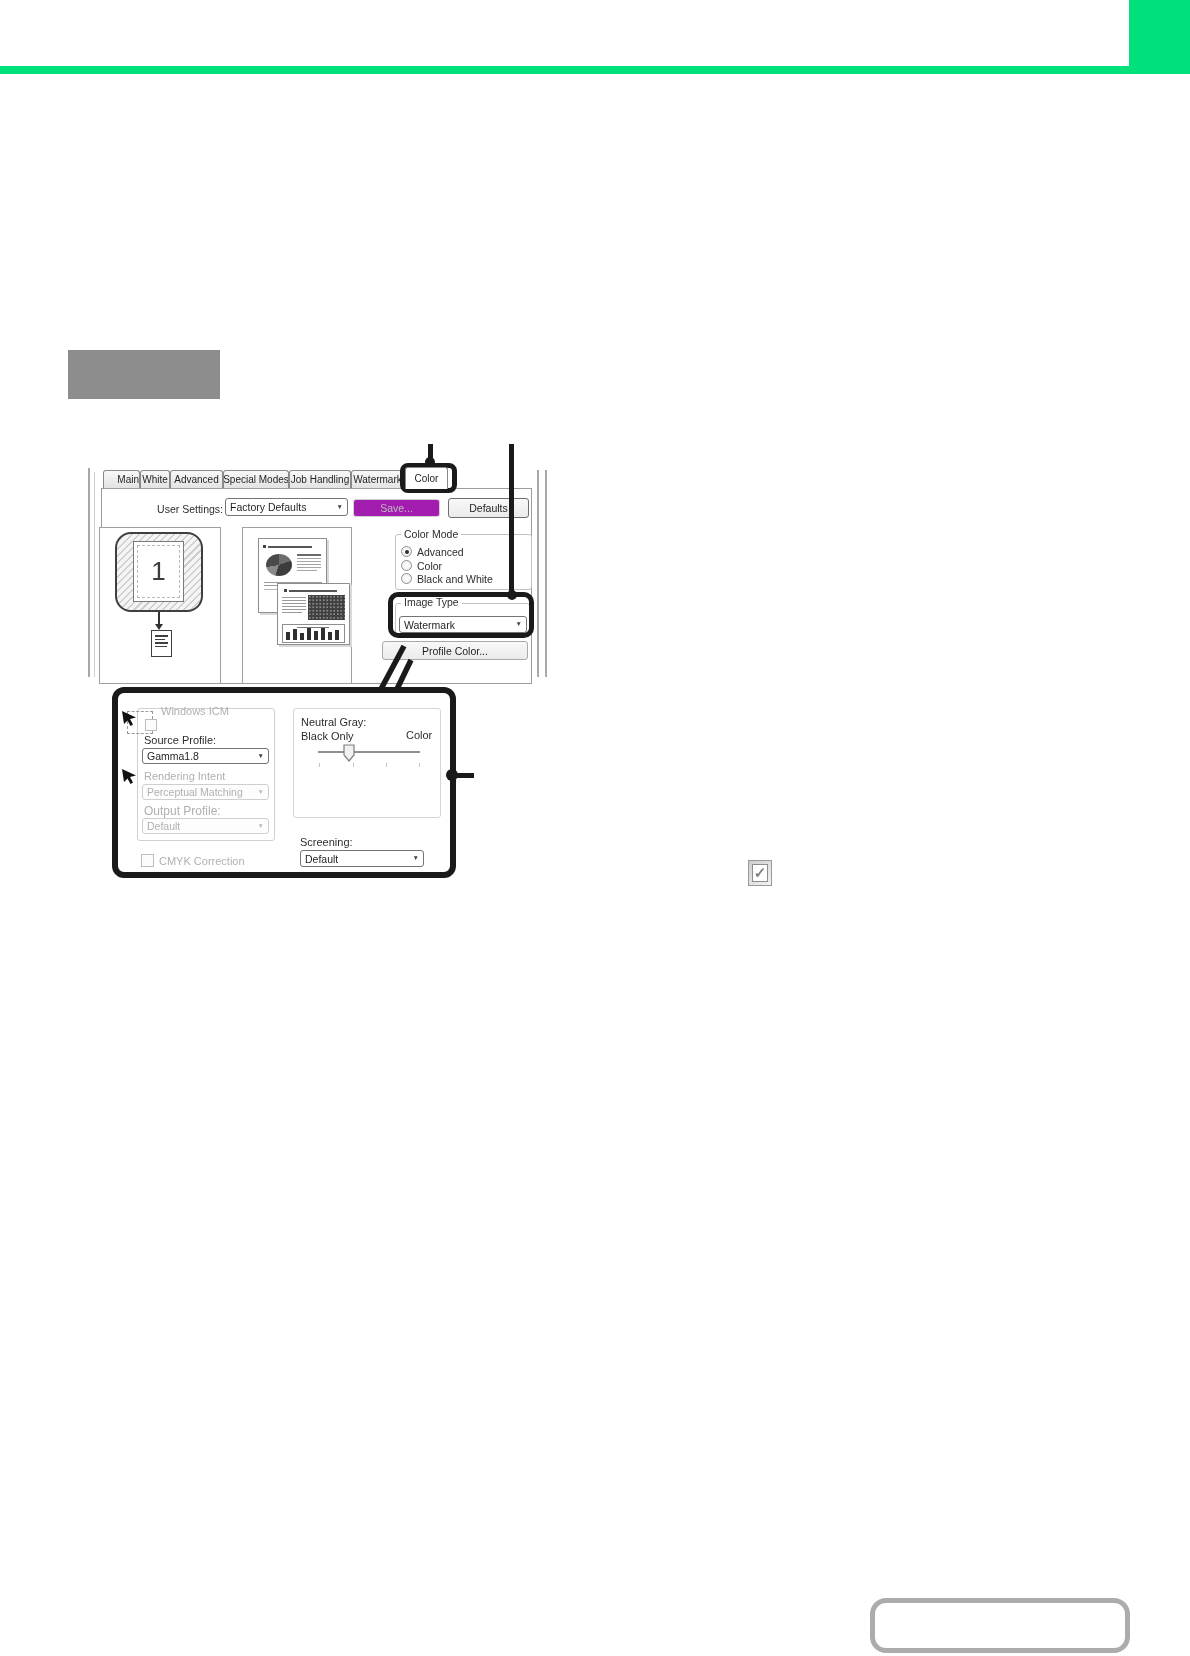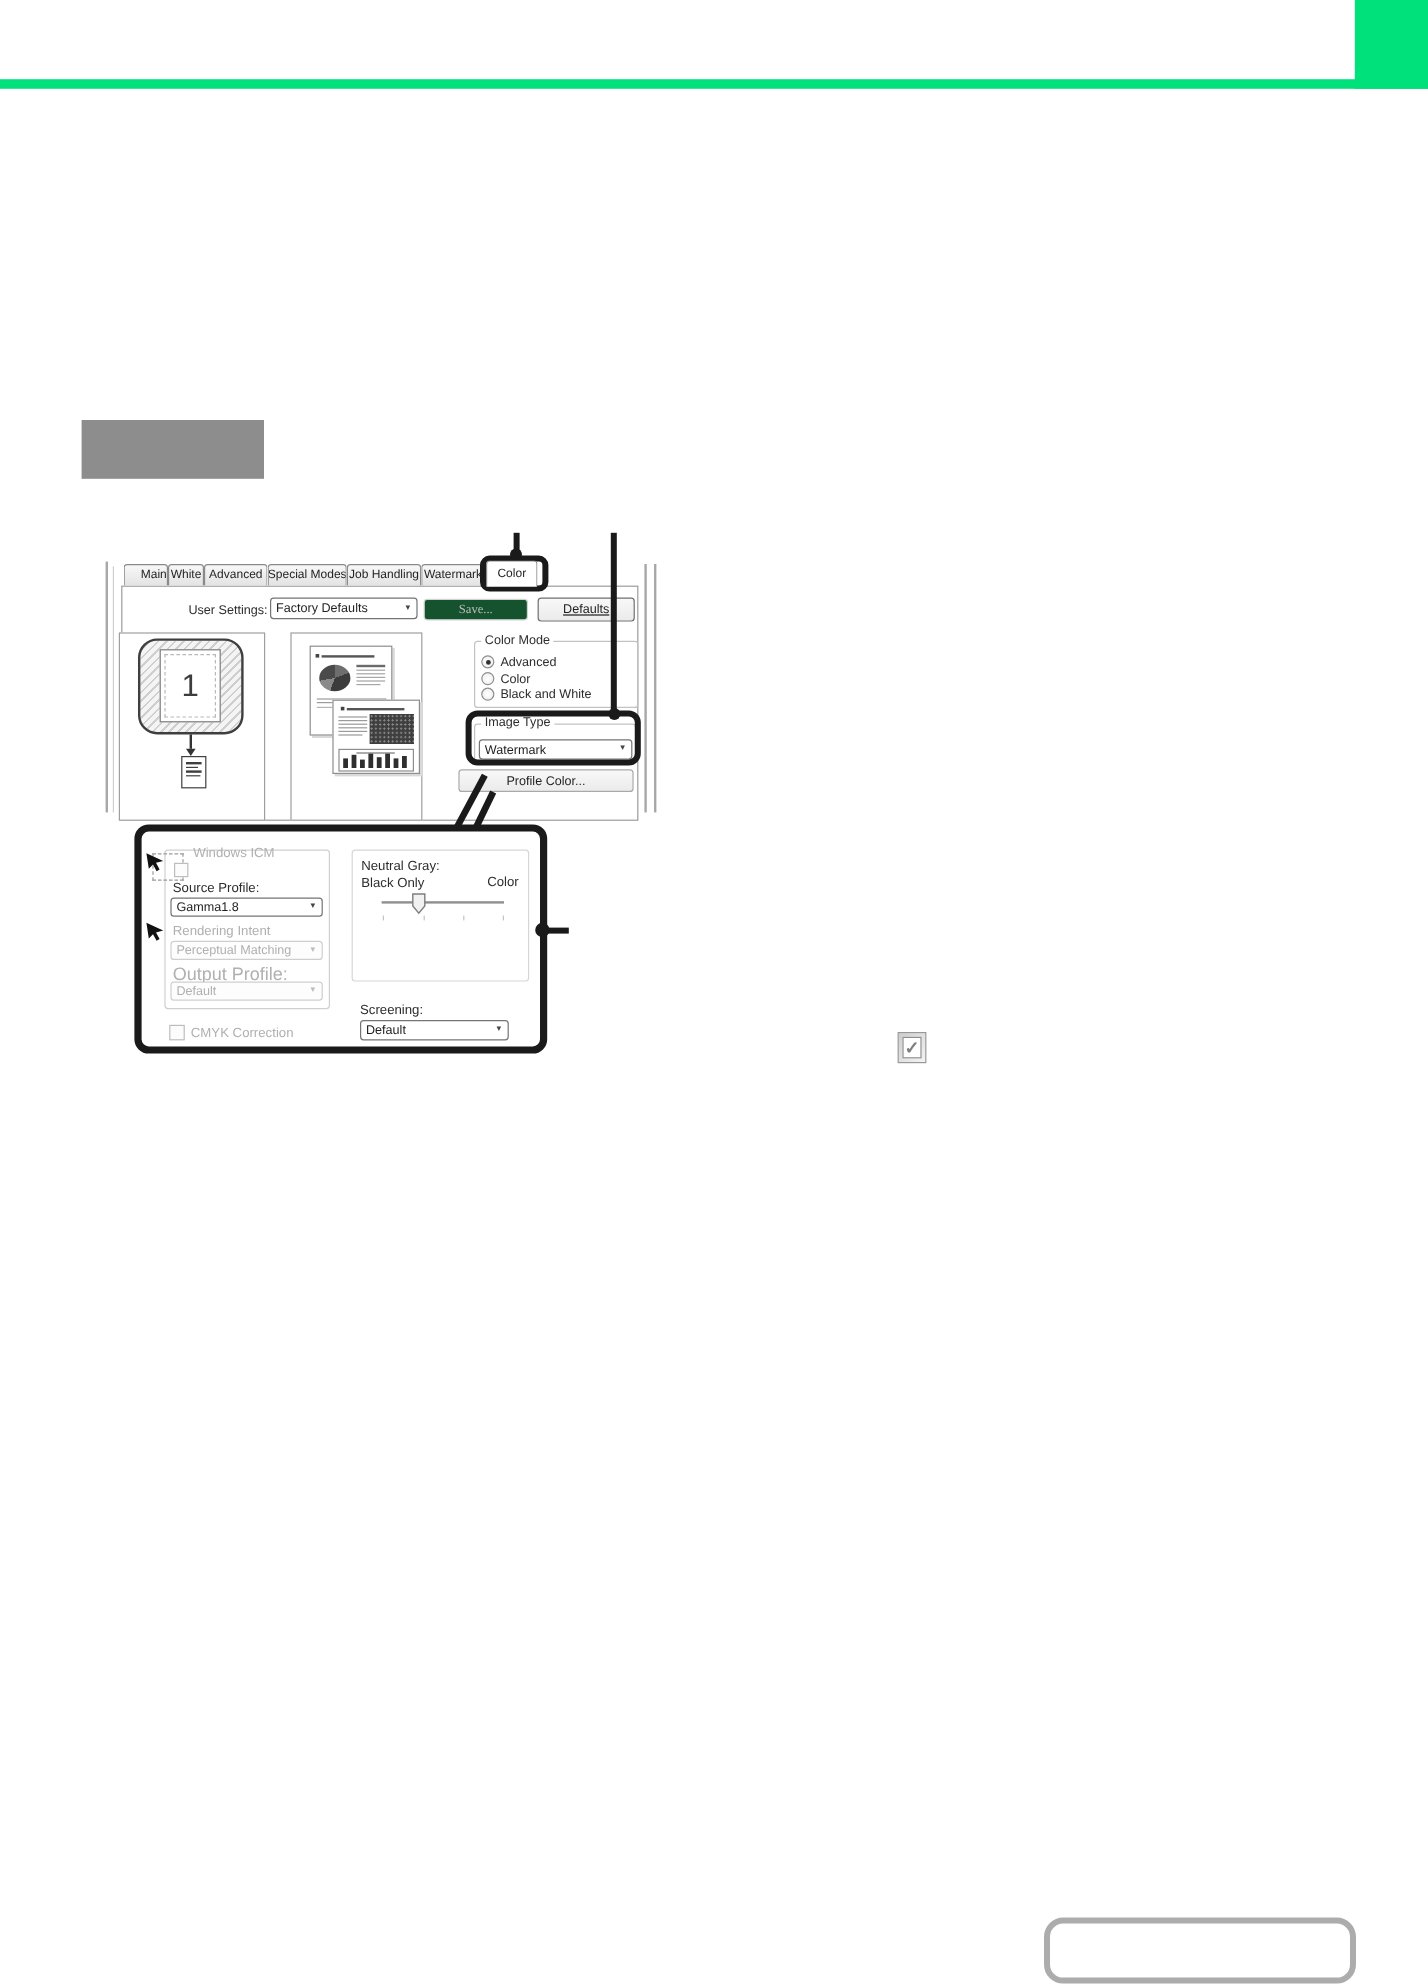--- a/index.html
+++ b/index.html
@@ -28,22 +28,22 @@
 
   .combo{border:1px solid #747474;border-radius:3px;background:#fff;box-sizing:border-box;
          font-size:10.5px;color:#1f1f1f;display:flex;align-items:center;padding:0 4px;}
   .combo .arrow{margin-left:auto;font-size:6.5px;color:#444;line-height:1;}
   .combo.dis{border-color:#cfcfcf;color:#b0b0b0;background:#fdfdfd;}
   .combo.dis .arrow{color:#bdbdbd;}
 
   .btn{box-sizing:border-box;border:1px solid #a9a9a9;border-radius:3px;
        background:linear-gradient(#f8f8f8,#ebebeb);font-size:10.5px;color:#1f1f1f;
        display:flex;align-items:center;justify-content:center;white-space:nowrap;}
-  .btn.dis{border-color:#d2d2d2;background:#14532d;color:#bdbdbd;font-family:Liberation Serif, serif;}
-  .btn.default{border-color:#6e6e6e;text-decoration:underline;}
+  .btn.dis{border-color:#d2d2d2;background:#a21caf;color:#bdbdbd;}
+  .btn.default{border-color:#6e6e6e;}
 
   .panelbox{border:1px solid #9f9f9f;background:#fff;box-sizing:border-box;}
   .groupbox{border:1px solid #c3c3c3;border-radius:3px;box-sizing:border-box;}
   .grouplabel{background:#fff;padding:0 3px;}
 
   .radio{width:11px;height:11px;border:1px solid #8f8f8f;border-radius:50%;
          background:radial-gradient(#fff,#ececec);box-sizing:border-box;}
   .radio .dot{position:absolute;left:2.5px;top:2.5px;width:4px;height:4px;border-radius:50%;background:#2f2f2f;}
   .checkbox{border:1px solid #bdbdbd;background:#fcfcfc;box-sizing:border-box;}
 
@@ -228,21 +228,21 @@
 
   <svg class="abs" style="left:121px;top:766px;" width="17" height="20">
     <path d="M1,3 L15,9.5 L9,11 L12,16.5 L9.5,18 L6.5,12.5 L3,16 Z" fill="#111"></path>
   </svg>
   <div class="abs lbl dis" style="left:144px;top:770px;font-size:11px;">Rendering Intent</div>
   <div class="abs combo dis" style="left:142px;top:784px;width:127px;height:16px;">
     <span>Perceptual Matching</span>
     <span class="arrow">▼</span>
   </div>
 
-  <div class="abs lbl dis" style="left:144px;top:804px;font-size:15px;">Output Profile:</div>
+  <div class="abs lbl dis" style="left:144px;top:804px;font-size:12px;">Output Profile:</div>
   <div class="abs combo dis" style="left:142px;top:818px;width:127px;height:16px;">
     <span>Default</span>
     <span class="arrow">▼</span>
   </div>
 
   <div class="abs checkbox" style="left:141px;top:854px;width:13px;height:13px;"></div>
   <div class="abs lbl dis" style="left:159px;top:855px;font-size:11px;">CMYK Correction</div>
 
   <div class="abs groupbox" style="left:293px;top:708px;width:148px;height:110px;border-color:#d6d6d6;"></div>
   <div class="abs lbl" style="left:301px;top:716px;font-size:11px;">Neutral Gray:</div>

